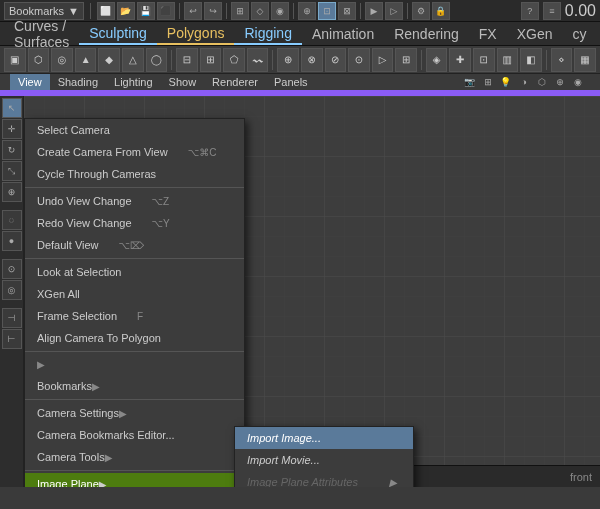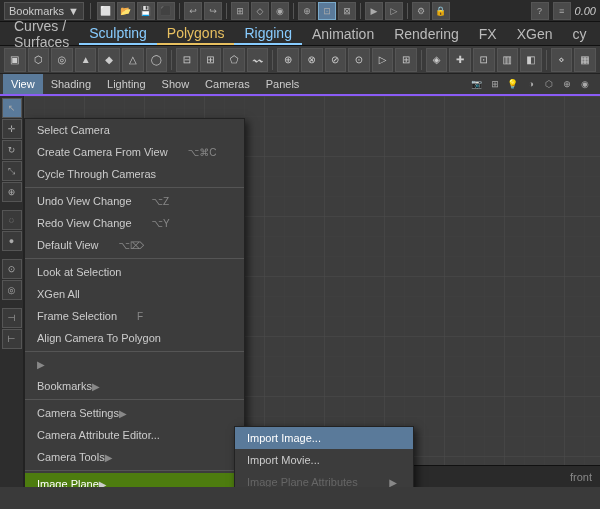--- a/index.html
+++ b/index.html
@@ -116,22 +116,22 @@
       color: #ccc;
     }
     .tool-sep { width: 1px; height: 20px; background: #555; margin: 0 2px; }
 
     
     .view-menubar {
       height: 22px;
       background: #3a3a3a;
       display: flex;
       align-items: center;
-      padding: 0 3px;
-      border-bottom: 2px solid #8b5cf6;
+      padding: 0 10px;
+      border-bottom: 6px solid #8b5cf6;
       gap: 0;
     }
     .view-menu-item {
       padding: 2px 8px;
       font-size: 11px;
       color: #ccc;
       cursor: pointer;
       height: 100%;
       display: flex;
       align-items: center;
@@ -259,20 +259,21 @@
       background: #555;
       margin: 2px 0;
     }
 
     
     .submenu-container {
       position: absolute;
       left: 210px;
       top: 330px;
       z-index: 101;
+      font-style: italic;
     }
     .submenu {
       background: #3c3c3c;
       border: 1px solid #222;
       box-shadow: 3px 3px 8px rgba(0,0,0,0.6);
       min-width: 180px;
     }
     .submenu-item {
       padding: 5px 16px 5px 12px;
       display: flex;
@@ -337,21 +338,21 @@
     <div class="tb-sep"></div>
     <div class="tb-icon">▶</div>
     <div class="tb-icon">▷</div>
     <div class="tb-sep"></div>
     <div class="tb-icon">⚙</div>
     <div class="tb-icon">🔒</div>
   </div>
   <div style="margin-left:auto; display:flex; align-items:center; gap:4px;">
     <div class="tb-icon">?</div>
     <div class="tb-icon">≡</div>
-    <span style="color:#ccc; font-size:11px;font-style:italic;">0.00</span>
+    <span style="color:#ccc; font-size:16px;">0.00</span>
   </div>
 </div>
 
 <div class="menu-tabs">
   <div class="menu-tab">
     <span>Curves / Surfaces</span>
   </div>
   <div class="menu-tab highlighted2">
     <span>Sculpting</span>
   </div>
@@ -416,21 +417,21 @@
   <div class="view-menu-item">
     <span>Shading</span>
   </div>
   <div class="view-menu-item">
     <span>Lighting</span>
   </div>
   <div class="view-menu-item">
     <span>Show</span>
   </div>
   <div class="view-menu-item">
-    <span>Cameras</span>
+    <span>Renderer</span>
   </div>
   <div class="view-menu-item">
     <span>Panels</span>
   </div>
   <div class="view-menubar-right">
     <div class="vmr-icon">📷</div>
     <div class="vmr-icon">⊞</div>
     <div class="vmr-icon">💡</div>
     <div class="vmr-icon">◑</div>
     <div class="vmr-icon">⬡</div>
@@ -528,21 +529,21 @@
         <div class="menu-item">
           <span>Bookmarks</span>
           <span class="arrow">▶</span>
         </div>
         <div class="menu-sep"></div>
         <div class="menu-item">
           <span>Camera Settings</span>
           <span class="arrow">▶</span>
         </div>
         <div class="menu-item">
-          <span>Camera Attribute Editor...</span>
+          <span>Camera Bookmarks Editor...</span>
         </div>
         <div class="menu-item">
           <span>Camera Tools</span>
           <span class="arrow">▶</span>
         </div>
         <div class="menu-sep"></div>
         <div class="menu-item highlighted-item">
           <span>Image Plane</span>
           <span class="arrow" style="color:#ccc;">▶</span>
         </div>

